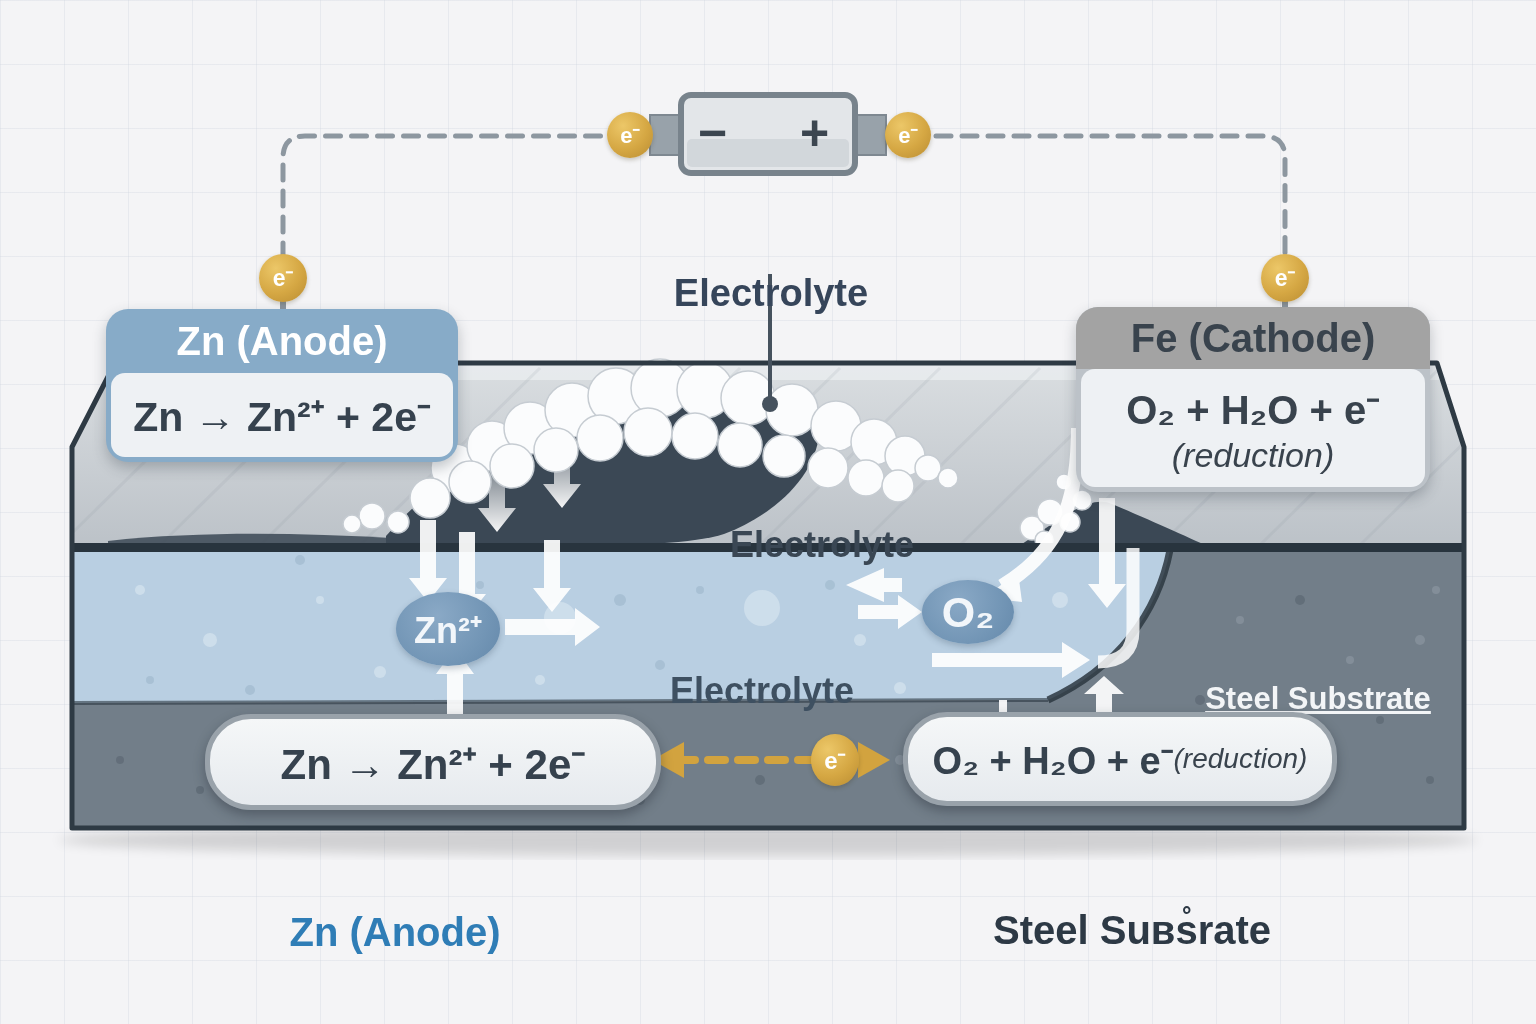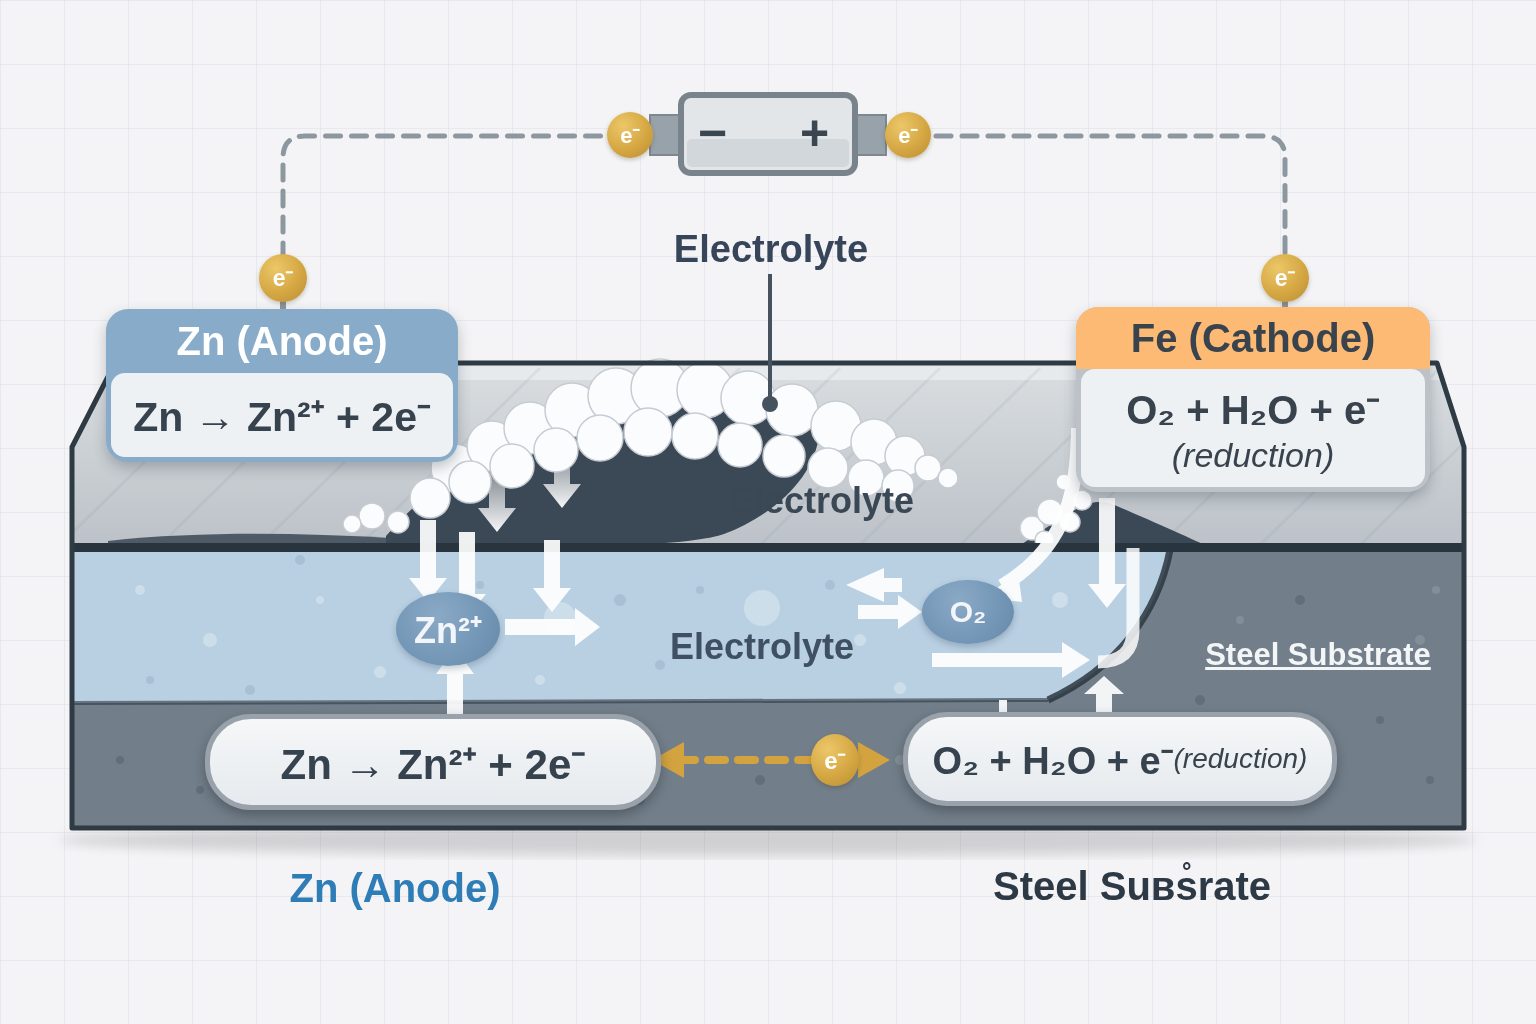--- a/index.html
+++ b/index.html
@@ -6,21 +6,21 @@
   #stage{
     position:relative;width:1536px;height:1024px;overflow:hidden;
     font-family:"Liberation Sans",sans-serif;
     background-color:#f4f4f6;
     background-image:
       linear-gradient(rgba(203,209,219,.30) 1px, transparent 1px),
       linear-gradient(90deg, rgba(203,209,219,.30) 1px, transparent 1px);
     background-size:64px 64px;
   }
   #art{position:absolute;left:0;top:0;z-index:0;}
-  .lbl{position:absolute;z-index:2;white-space:nowrap;transform:translateX(-50%);}
+  .lbl{position:absolute;z-index:2;white-space:nowrap;transform:translateX(-50%);margin-top:44px;}
   .ecirc{
     position:absolute;z-index:3;border-radius:50%;
     background:radial-gradient(circle at 35% 30%, #e9c express 5%, #d2a33f 60%);
     background:radial-gradient(circle at 35% 30%, #ecc768, #d5a743 55%, #b98c32);
     color:#fff;font-weight:bold;display:flex;align-items:center;justify-content:center;
     box-shadow:0 2px 4px rgba(60,50,20,.25);
   }
   .ecirc span{transform:translateY(-1px);}
   .panel{position:absolute;z-index:2;border-radius:22px;box-shadow:0 6px 14px rgba(40,50,60,.28);}
   .panel .hdr{display:flex;align-items:center;justify-content:center;font-weight:bold;}
@@ -261,35 +261,35 @@
 <div class="lbl" style="left:771px;top:228px;font-size:38px;font-weight:bold;color:#36455a;">Electrolyte</div>
 
 <div class="panel" style="left:106px;top:309px;width:352px;background:#87abc8;">
   <div class="hdr" style="height:64px;color:#fff;font-size:40px;">Zn (Anode)</div>
   <div class="bod" style="height:84px;font-size:41px;font-weight:bold;color:#36424e;">
     <span>Zn → Zn²⁺ + 2e⁻</span>
   </div>
 </div>
 
 <div class="panel" style="left:1076px;top:307px;width:354px;background:#bcc2c8;">
-  <div class="hdr" style="height:62px;color:#39434d;font-size:40px;background:#fdba74;border-radius:22px 22px 0 0;">Fe (Cathode)</div>
+  <div class="hdr" style="height:62px;color:#39434d;font-size:40px;background:#a3a3a3;border-radius:22px 22px 0 0;">Fe (Cathode)</div>
   <div class="bod" style="height:118px;color:#39434d;">
     <span style="font-size:40px;font-weight:bold;">O₂ + H₂O + e⁻</span>
     <span style="font-size:34px;font-style:italic;">(reduction)</span>
   </div>
 </div>
 
 <div class="lbl" style="left:822px;top:480px;font-size:36px;font-weight:bold;color:#3a4754;">Electrolyte</div>
 <div class="lbl" style="left:762px;top:626px;font-size:36px;font-weight:bold;color:#3e5061;">Electrolyte</div>
 <div class="lbl" style="left:1318px;top:637px;font-size:31px;font-weight:bold;color:#f3f5f7;text-decoration:underline;">Steel Substrate</div>
 
 <div class="ion" style="left:396px;top:592px;width:104px;height:74px;font-size:36px;justify-content:center;">
   <span>Zn²⁺</span>
 </div>
-<div class="ion" style="left:922px;top:580px;width:92px;height:64px;font-size:30px;">
+<div class="ion" style="left:922px;top:580px;width:92px;height:64px;font-size:43px;">
   <span>O₂</span>
 </div>
 
 <div class="pill" style="left:205px;top:714px;width:446px;height:86px;border-radius:46px;font-size:42px;">
   <span>Zn → Zn²⁺ + 2e⁻</span>
 </div>
 <div class="pill" style="left:903px;top:712px;width:424px;height:84px;border-radius:44px;">
   <span style="font-size:38px;">O₂ + H₂O + e⁻</span>
       <span style="font-size:28px;font-style:italic;font-weight:normal;color:#39434d;">(reduction)</span>
 </div>

